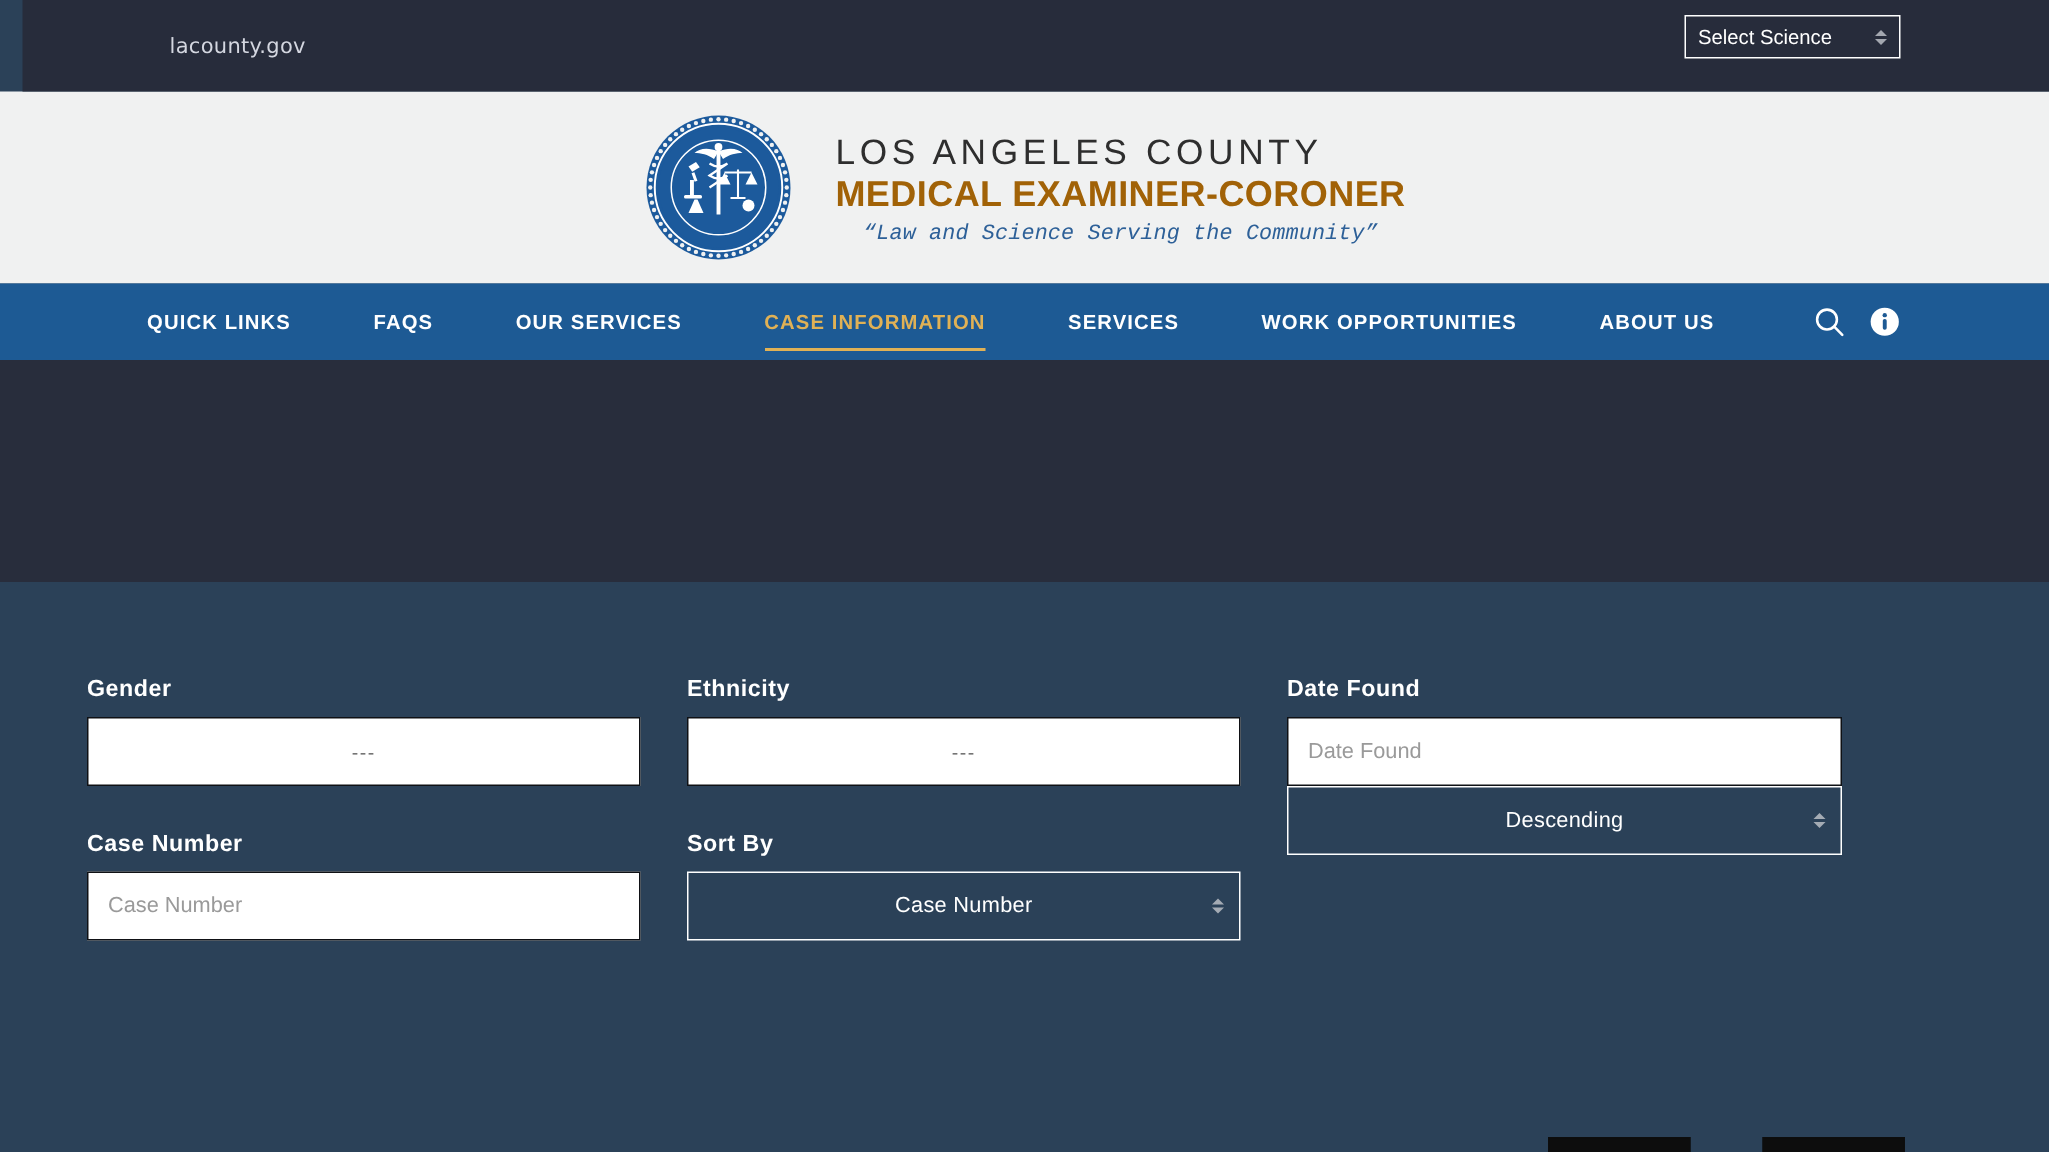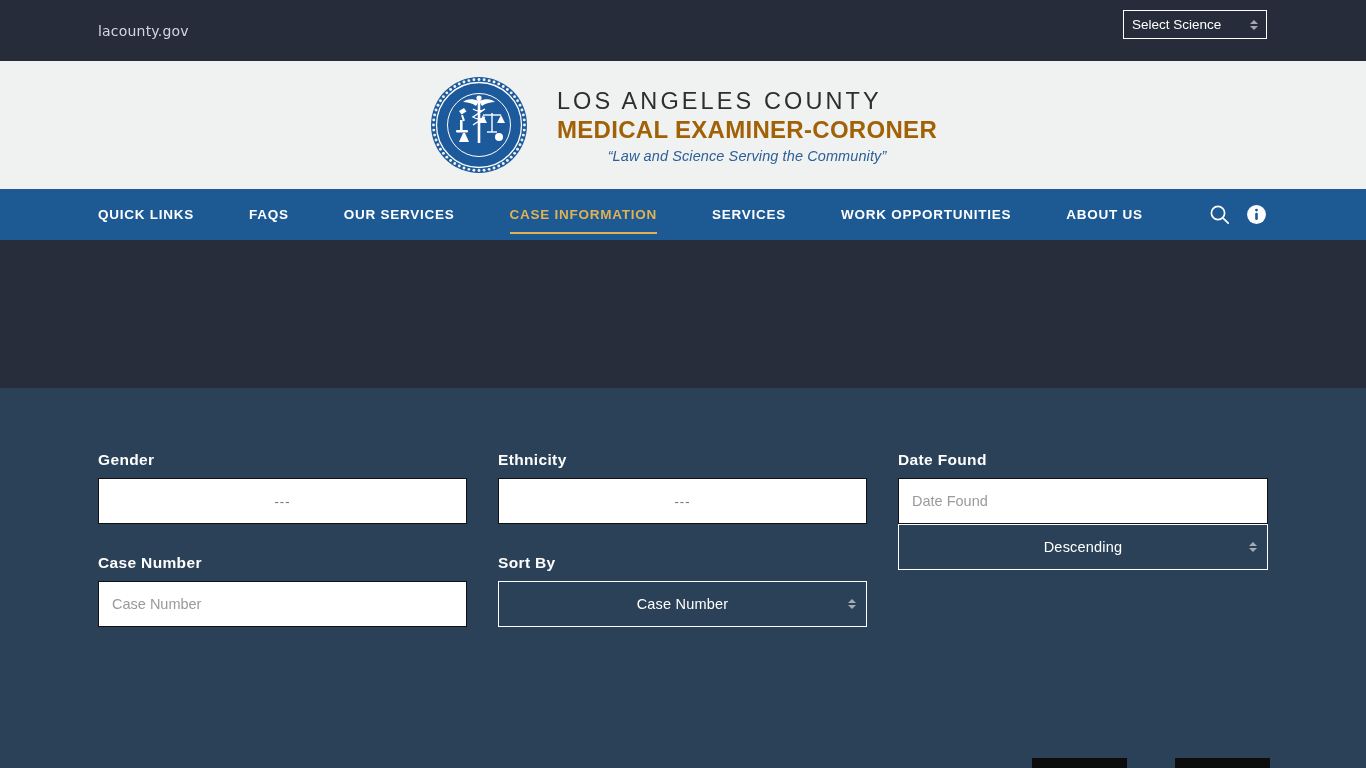--- a/index.html
+++ b/index.html
@@ -13,20 +13,21 @@
   }
 
   
   .topbar {
     height: 61px;
     background: #272c3b;
     display: flex;
     align-items: center;
     padding: 0 98px;
     position: relative;
+    margin-left: 15px;
   }
   .topbar-link {
     color: #d4d7e0;
     font-size: 14px;
     letter-spacing: .2px;
     text-decoration: none;
     font-family: "DejaVu Sans", sans-serif;
   }
   .lang-select-wrap {
     position: absolute;
@@ -104,21 +105,21 @@
     color: #a16207;
     font-weight: bold;
     font-family: "Liberation Sans", sans-serif;
     line-height: 1.15;
     margin-top: 1px;
   }
   .logo-line3 {
     font-size: 14.5px;
     color: #2d6098;
     font-style: italic;
-    font-family: Liberation Sans, sans-serif;
+    font-family: Liberation Mono, monospace;
     text-align: center;
     margin-top: 5px;
     letter-spacing: .1px;
   }
 
   
   .mainnav {
     height: 51px;
     background: #1d5a94;
     display: flex;
@@ -167,21 +168,21 @@
   
   .hero {
     height: 148px;
     background: #282d3c;
   }
 
   
   .form-area {
     background: #2b4158;
     height: 328px;
-    padding: 0 98px;
+    padding: 0 58px;
   }
   .form-grid {
     display: grid;
     grid-template-columns: 369px 31px 369px 31px 370px;
     padding-top: 63px;
   }
   .field { grid-column: span 1; }
   .gap { }
   .field-label {
     color: #ffffff;

